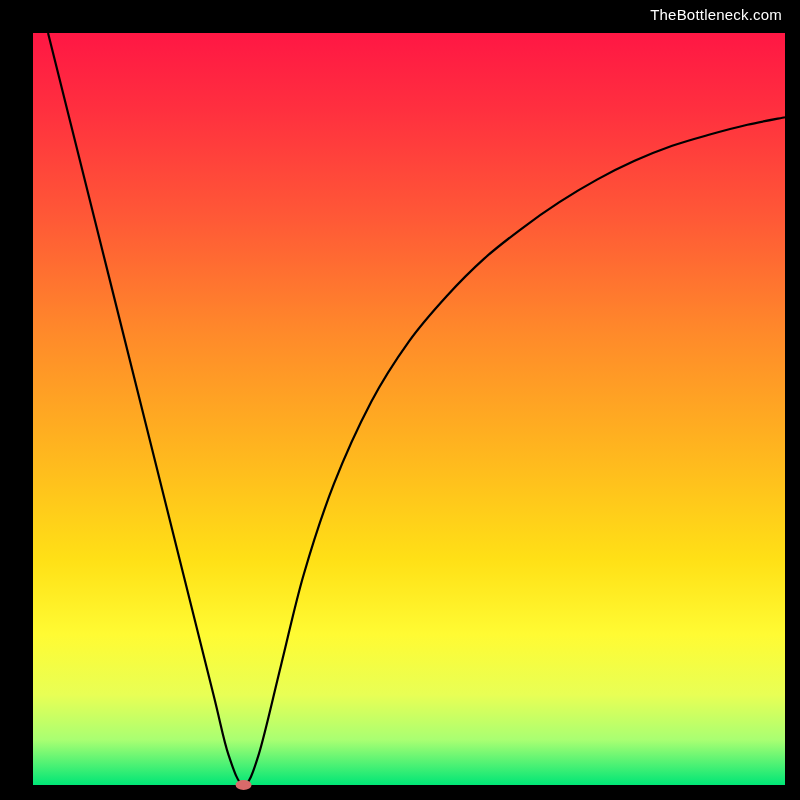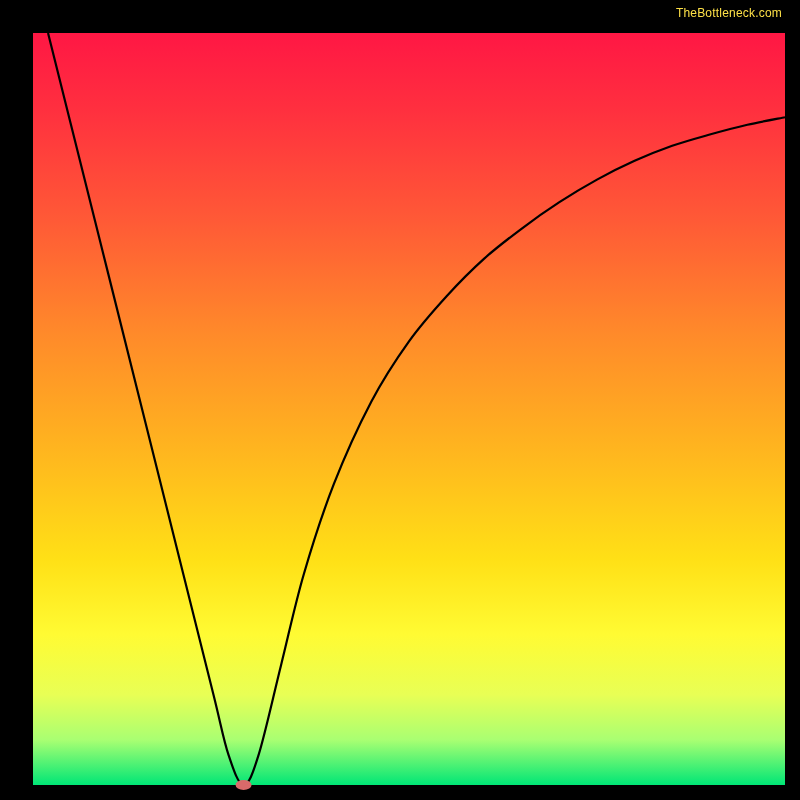--- a/index.html
+++ b/index.html
@@ -13,22 +13,22 @@
   }
   .container {
     position: relative;
     width: 800px;
     height: 800px;
   }
   .watermark {
     position: absolute;
     top: 6px;
     right: 18px;
-    color: #fde047;
-    font-size: 12px;
+    color: #ffffff;
+    font-size: 15px;
     font-weight: 500;
     z-index: 10;
     letter-spacing: 0.2px;
   }
   svg {
     display: block;
   }
 </style>
 </head>
 <body>

